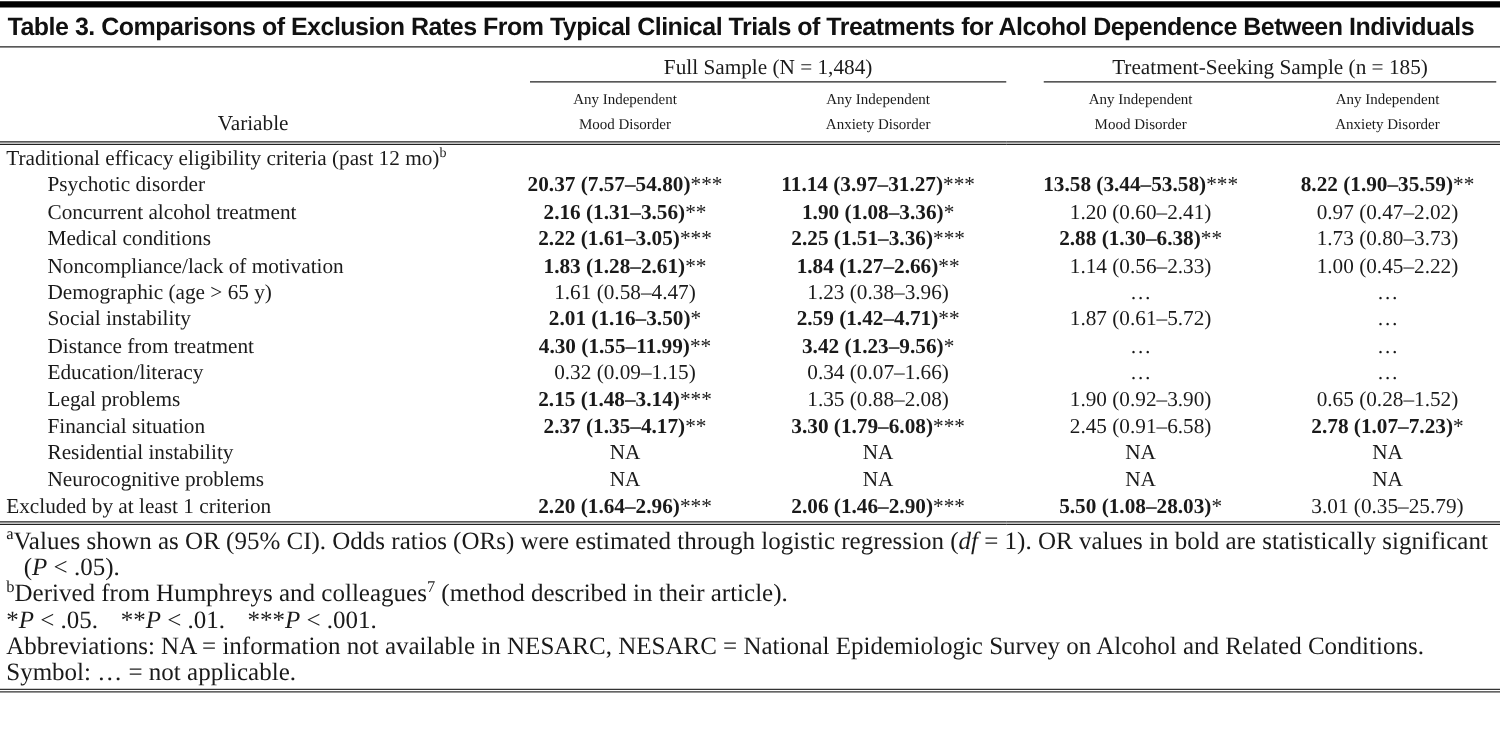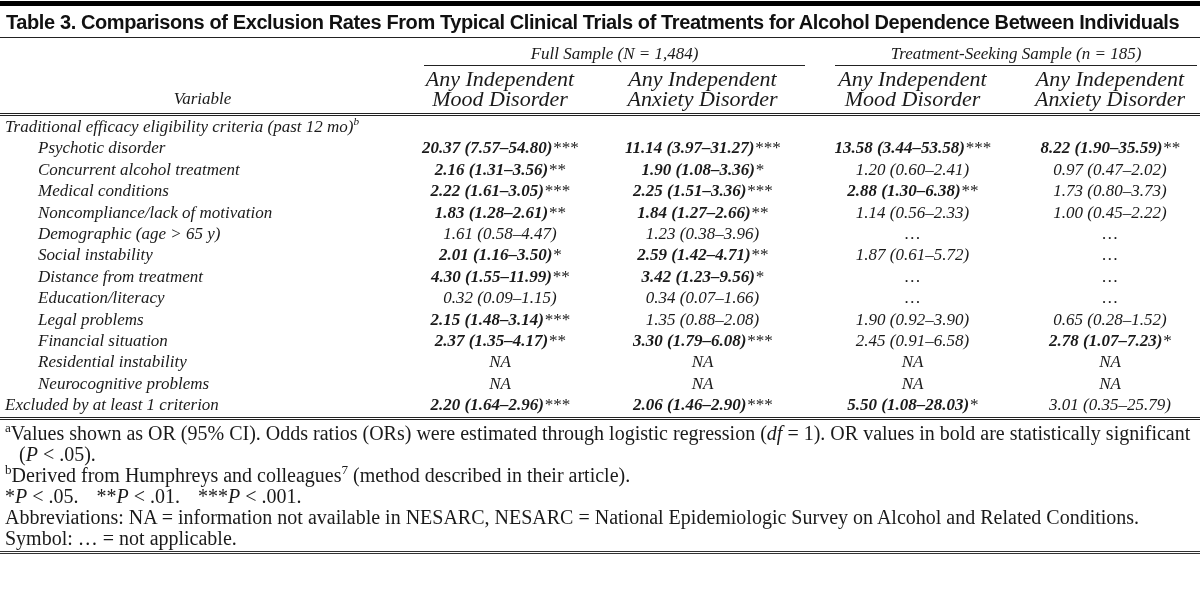--- a/index.html
+++ b/index.html
@@ -22,36 +22,35 @@
   }
   .title-line { white-space: nowrap; overflow: hidden; }
   .title-rule { border-top: 1.5px solid #222; }
   sup { font-size: 66%; line-height: 0; }
 
   table {
     width: 1200px;
     border-collapse: collapse;
     table-layout: fixed;
     margin-top: 2px;
-    font-style: italic;
   }
   th { font-weight: normal; padding: 0; }
   .group-th { padding-top: 3px; vertical-align: top; }
   .group-inner {
     text-align: center;
     font-size: 17px;
     line-height: 21px;
     border-bottom: 1.5px solid #222;
     padding-bottom: 1px;
   }
   .group-inner.full { margin: 0 0 0 24px; }
   .group-inner.ts   { margin: 0 3px 0 30px; }
   .sub-th {
     text-align: center;
-    font-size: 22px;
+    font-size: 12px;
     line-height: 20px;
     padding: 3px 0 4px 0;
     vertical-align: bottom;
   }
   .variable-th {
     text-align: center;
     vertical-align: bottom;
     font-size: 17px;
     padding: 0 0 4px 5px;
   }

